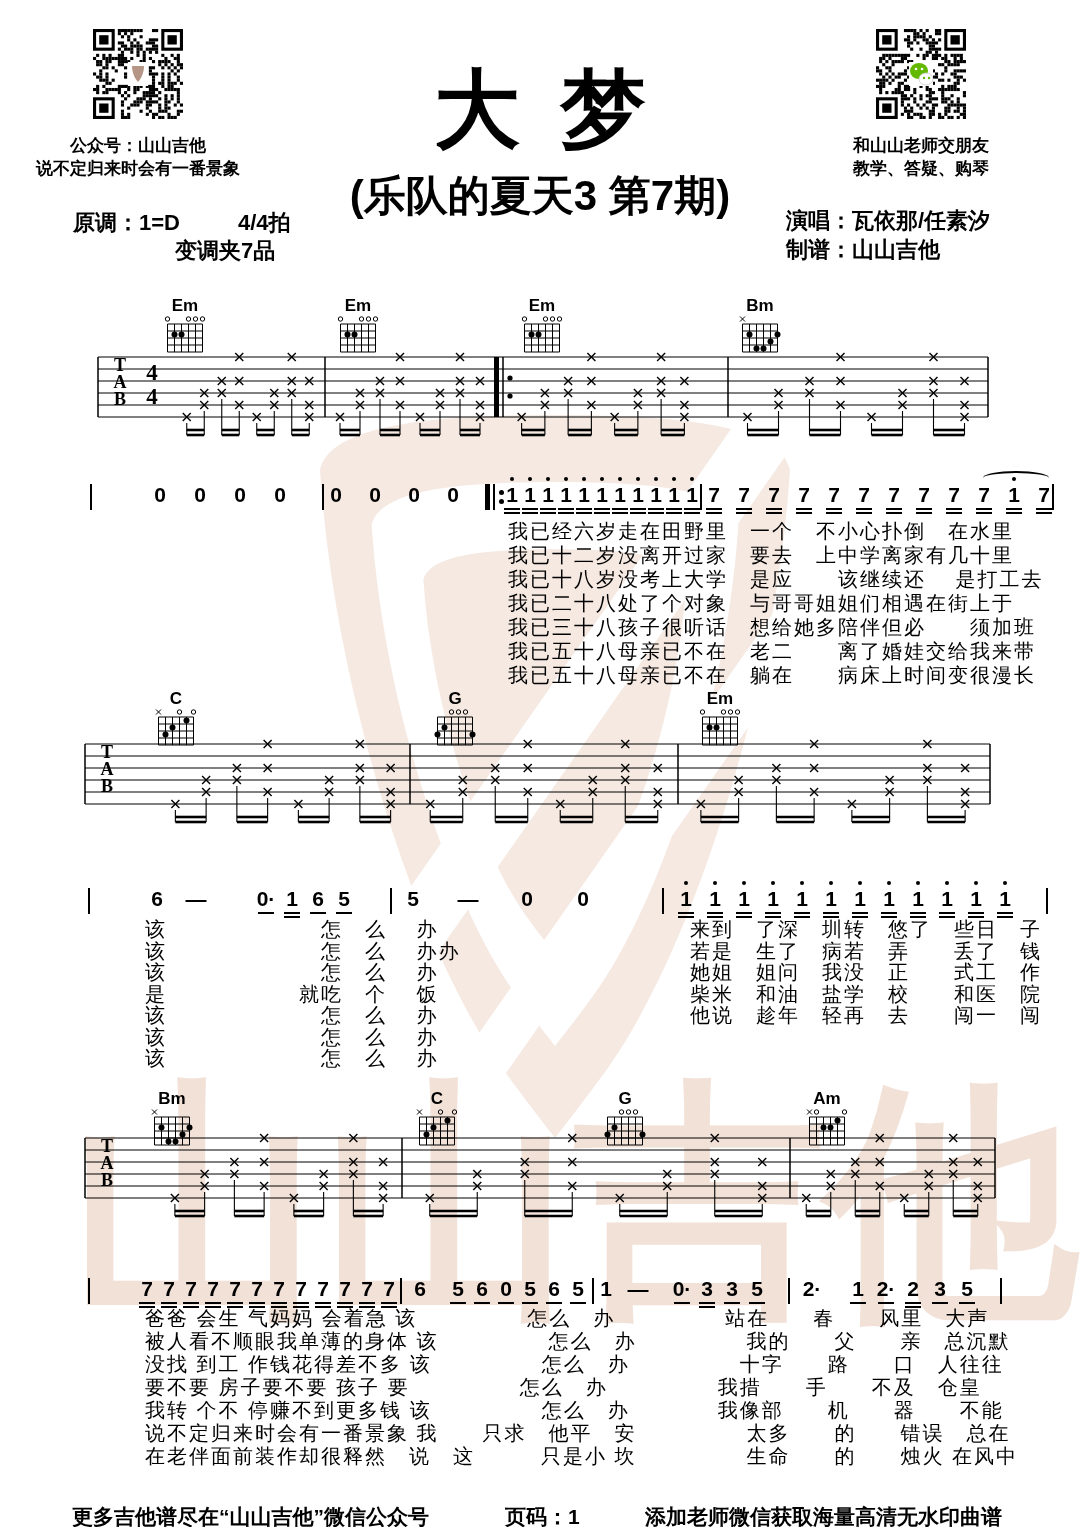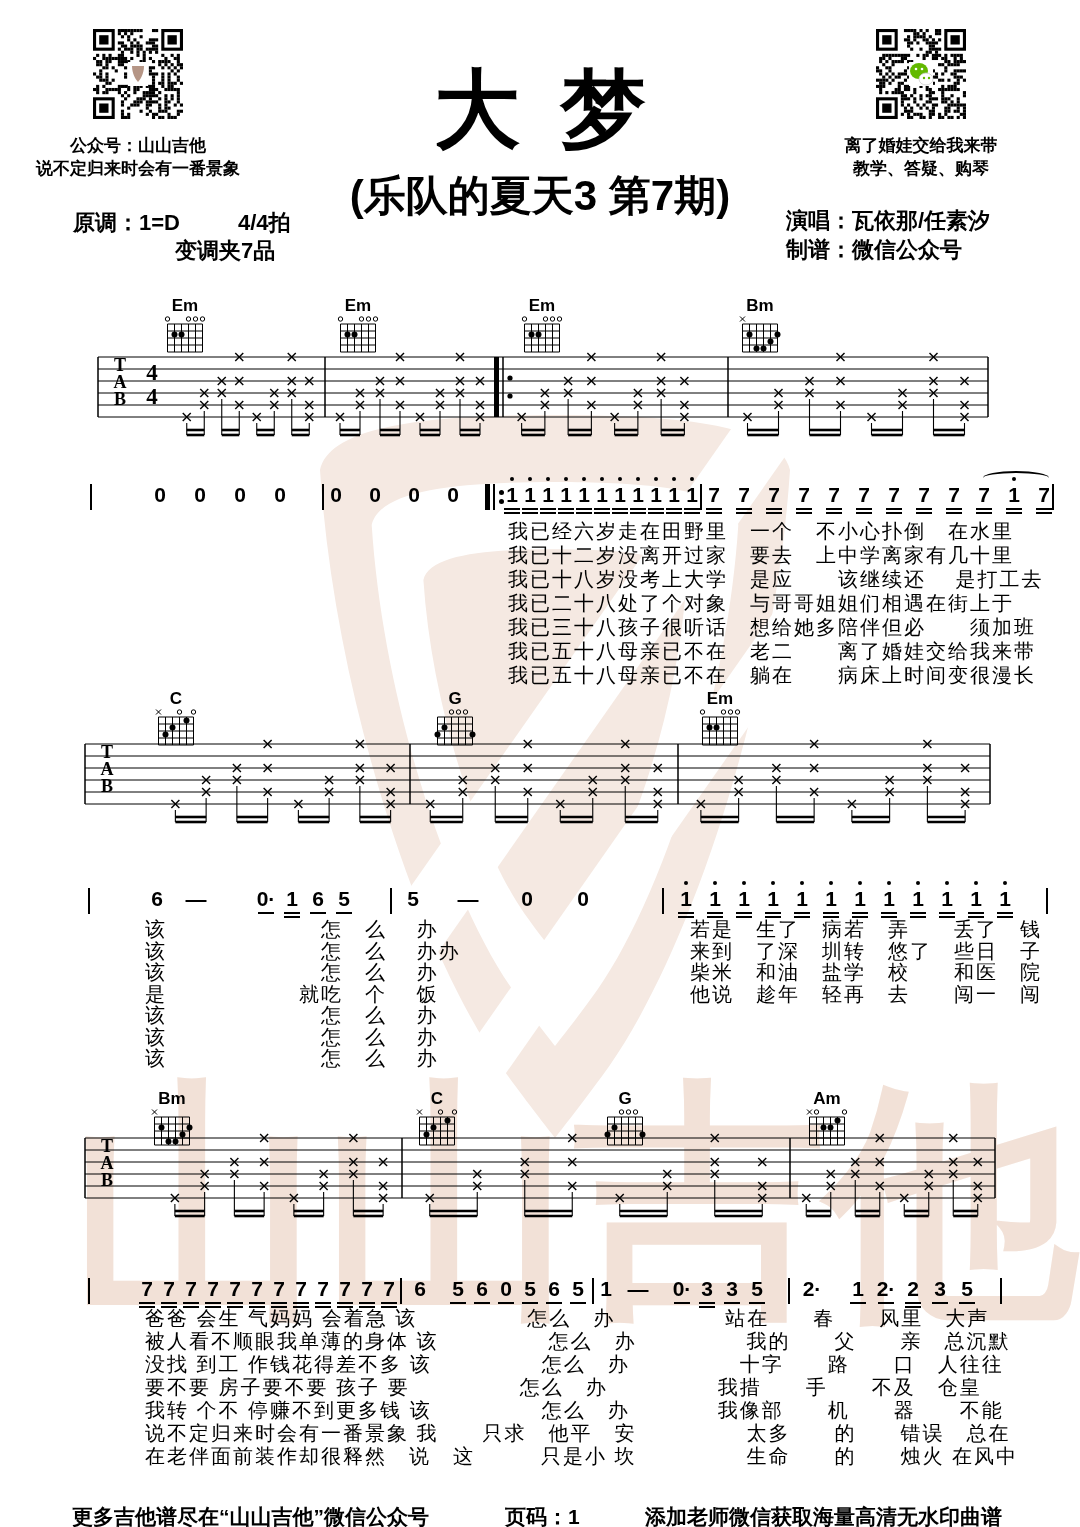--- a/index.html
+++ b/index.html
@@ -1406,31 +1406,31 @@
           <circle cx="40" cy="40" r="1.3" fill="#fff"></circle>
           <circle cx="46" cy="40" r="1.3" fill="#fff"></circle>
           <ellipse cx="50" cy="50" rx="7" ry="6" fill="#fff" stroke="#ccc" stroke-width="0.8"></ellipse>
           <circle cx="48" cy="49" r="1.2" fill="#62b900"></circle>
           <circle cx="53" cy="49" r="1.2" fill="#62b900"></circle>
         </g>
       </svg>
 
     <div class="cap" style="left:13px;top:118px">公众号：山山吉他</div>
     <div class="cap" style="left:13px;top:141px">说不定归来时会有一番景象</div>
-    <div class="cap" style="left:796px;top:118px">离了婚娃交给我来带</div>
+    <div class="cap" style="left:796px;top:118px">和山山老师交朋友</div>
     <div class="cap" style="left:796px;top:141px">教学、答疑、购琴</div>
 
     <div id="title">大梦</div>
     <div id="subtitle">(乐队的夏天3 第7期)</div>
 
     <div class="meta" style="left:73px;top:192px">原调：1=D</div>
     <div class="meta" style="left:238px;top:192px">4/4拍</div>
     <div class="meta" style="left:175px;top:220px">变调夹7品</div>
     <div class="meta" style="left:786px;top:190px">演唱：瓦依那/任素汐</div>
-    <div class="meta" style="left:786px;top:219px">制谱：微信公众号</div>
+    <div class="meta" style="left:786px;top:219px">制谱：山山吉他</div>
 
     <div class="ftr" style="left:72px">更多吉他谱尽在“山山吉他”微信公众号</div>
     <div class="ftr" style="left:505px">页码：1</div>
     <div class="ftr" style="left:645px">添加老师微信获取海量高清无水印曲谱</div>
   <div class="mbar" style="left: 90px; top: 468px;"></div>
       <div class="nt" style="left: 149px; top: 468px;">0</div>
       <div class="nt" style="left: 189px; top: 468px;">0</div>
       <div class="nt" style="left: 229px; top: 468px;">0</div>
       <div class="nt" style="left: 269px; top: 468px;">0</div>
       <div class="mbar" style="left: 322px; top: 468px;"></div>
@@ -1489,21 +1489,21 @@
       <div class="nt" style="left: 791px; top: 872px;">1<div class="hd"></div><div class="u" style="top: 24px;"></div><div class="u" style="top: 28px;"></div></div>
       <div class="nt" style="left: 820px; top: 872px;">1<div class="hd"></div><div class="u" style="top: 24px;"></div><div class="u" style="top: 28px;"></div></div>
       <div class="nt" style="left: 849px; top: 872px;">1<div class="hd"></div><div class="u" style="top: 24px;"></div><div class="u" style="top: 28px;"></div></div>
       <div class="nt" style="left: 878px; top: 872px;">1<div class="hd"></div><div class="u" style="top: 24px;"></div><div class="u" style="top: 28px;"></div></div>
       <div class="nt" style="left: 907px; top: 872px;">1<div class="hd"></div><div class="u" style="top: 24px;"></div><div class="u" style="top: 28px;"></div></div>
       <div class="nt" style="left: 936px; top: 872px;">1<div class="hd"></div><div class="u" style="top: 24px;"></div><div class="u" style="top: 28px;"></div></div>
       <div class="nt" style="left: 965px; top: 872px;">1<div class="hd"></div><div class="u" style="top: 24px;"></div><div class="u" style="top: 28px;"></div></div>
       <div class="nt" style="left: 994px; top: 872px;">1<div class="hd"></div><div class="u" style="top: 24px;"></div><div class="u" style="top: 28px;"></div></div>
       <div class="mbar" style="left: 1046px; top: 872px;"></div>
       <div class="lyr" style="left: 145px; top: 903px; line-height: 21.5px;"><div>该　　　　　　　怎　么　 办</div><div>该　　　　　　　怎　么　 办办</div><div>该　　　　　　　怎　么　 办</div><div>是　　　　　　就吃　个　 饭</div><div>该　　　　　　　怎　么　 办</div><div>该　　　　　　　怎　么　 办</div><div>该　　　　　　　怎　么　 办</div></div>
-      <div class="lyr" style="left: 690px; top: 903px; line-height: 21.5px;"><div>若是　生了　病若　弄　　丢了　钱</div><div>来到　了深　圳转　悠了　些日　子</div><div>柴米　和油　盐学　校　　和医　院</div><div>他说　趁年　轻再　去　　闯一　闯</div></div>
+      <div class="lyr" style="left: 690px; top: 903px; line-height: 21.5px;"><div>来到　了深　圳转　悠了　些日　子</div><div>若是　生了　病若　弄　　丢了　钱</div><div>她姐　姐问　我没　正　　式工　作</div><div>柴米　和油　盐学　校　　和医　院</div><div>他说　趁年　轻再　去　　闯一　闯</div></div>
       <div class="mbar" style="left: 88px; top: 1262px;"></div>
       <div class="nt" style="left: 136px; top: 1262px;">7<div class="u" style="top: 24px;"></div><div class="u" style="top: 28px;"></div></div>
       <div class="nt" style="left: 158px; top: 1262px;">7<div class="u" style="top: 24px;"></div><div class="u" style="top: 28px;"></div></div>
       <div class="nt" style="left: 180px; top: 1262px;">7<div class="u" style="top: 24px;"></div><div class="u" style="top: 28px;"></div></div>
       <div class="nt" style="left: 202px; top: 1262px;">7<div class="u" style="top: 24px;"></div><div class="u" style="top: 28px;"></div></div>
       <div class="nt" style="left: 224px; top: 1262px;">7<div class="u" style="top: 24px;"></div><div class="u" style="top: 28px;"></div></div>
       <div class="nt" style="left: 246px; top: 1262px;">7<div class="u" style="top: 24px;"></div><div class="u" style="top: 28px;"></div></div>
       <div class="nt" style="left: 268px; top: 1262px;">7<div class="u" style="top: 24px;"></div><div class="u" style="top: 28px;"></div></div>
       <div class="nt" style="left: 290px; top: 1262px;">7<div class="u" style="top: 24px;"></div><div class="u" style="top: 28px;"></div></div>
       <div class="nt" style="left: 312px; top: 1262px;">7<div class="u" style="top: 24px;"></div><div class="u" style="top: 28px;"></div></div>

